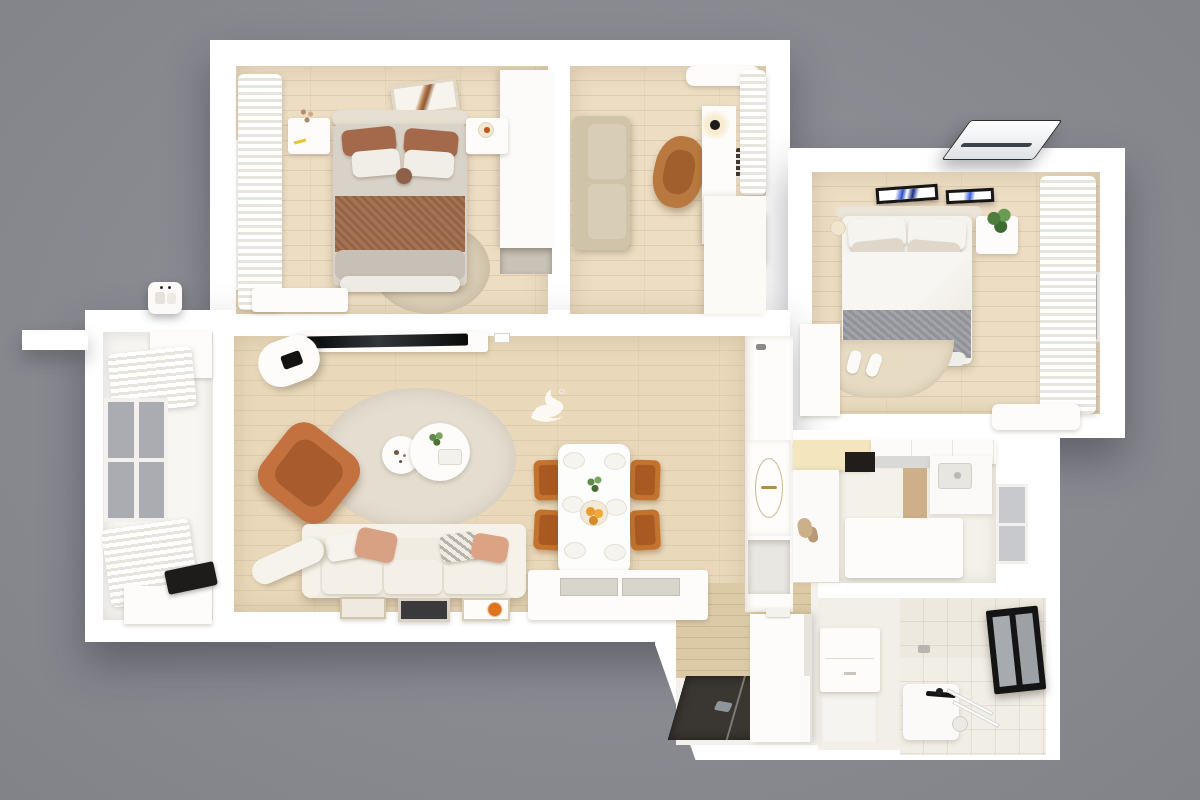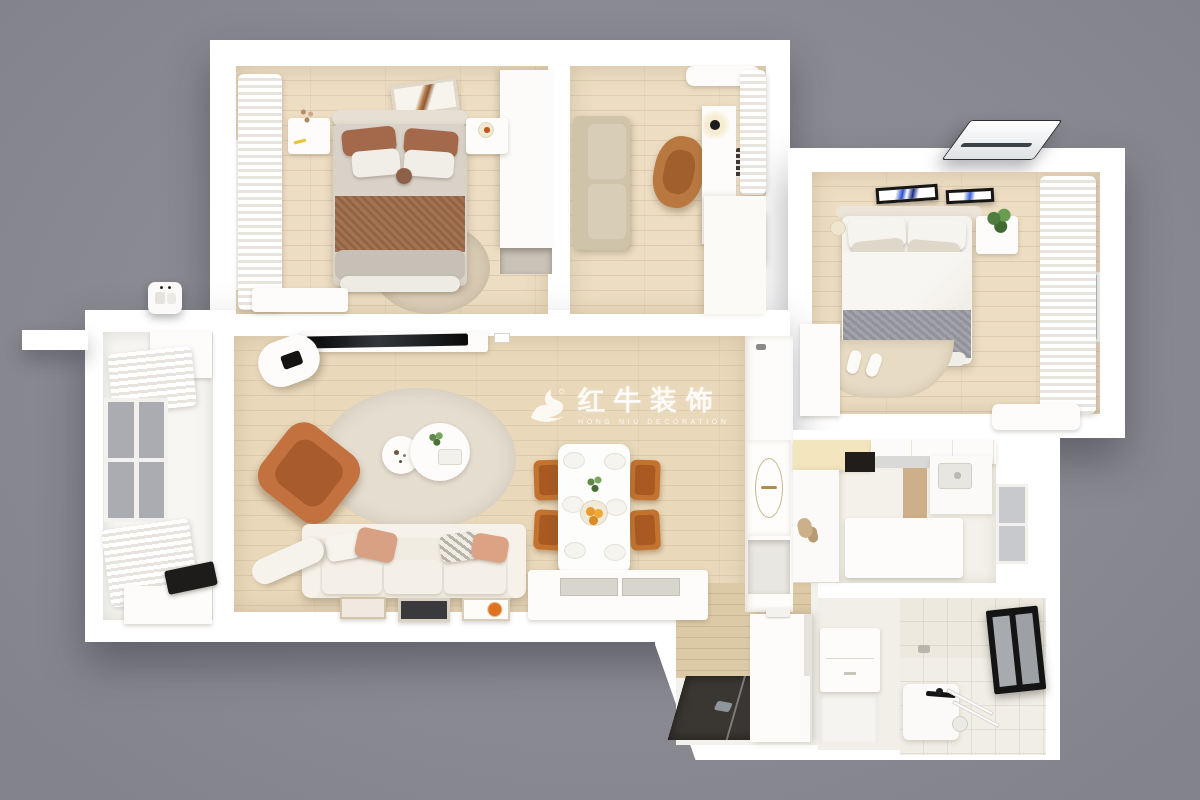--- a/index.html
+++ b/index.html
@@ -280,19 +280,15 @@
     <div class="abs curtain" style="left:106px;top:524px;width:88px;height:78px;transform:rotate(-8deg);"></div>
     <div class="abs white" style="left:124px;top:586px;width:88px;height:38px;"></div>
     <div class="abs" style="left:166px;top:566px;width:50px;height:24px;background:#1d1c1b;border-radius:3px;transform:rotate(-12deg);box-shadow:0 2px 4px rgba(60,55,45,.4);"></div>
   </div>
 
   <div class="abs wm-wrap" style="left:524px;top:384px;">
     <svg width="46" height="44" viewBox="0 0 60 60">
       <path fill="rgba(255,255,255,.92)" d="M8 46 C13 32 21 27 30 29 C25 21 27 12 36 7 C33 15 37 20 44 22 C53 25 55 33 48 39 C44 43 38 45 33 45 C40 48 46 47 52 44 C44 52 22 55 8 46 Z"></path>
       <circle cx="50" cy="10" r="3" fill="none" stroke="rgba(255,255,255,.85)" stroke-width="1"></circle>
     </svg>
-    <div>
-      <div class="wm-title">红牛装饰</div>
-      <div class="wm-sub">HONG NIU DECORATION</div>
-    </div>
   </div>
 
 </div>
 
 </body></html>

